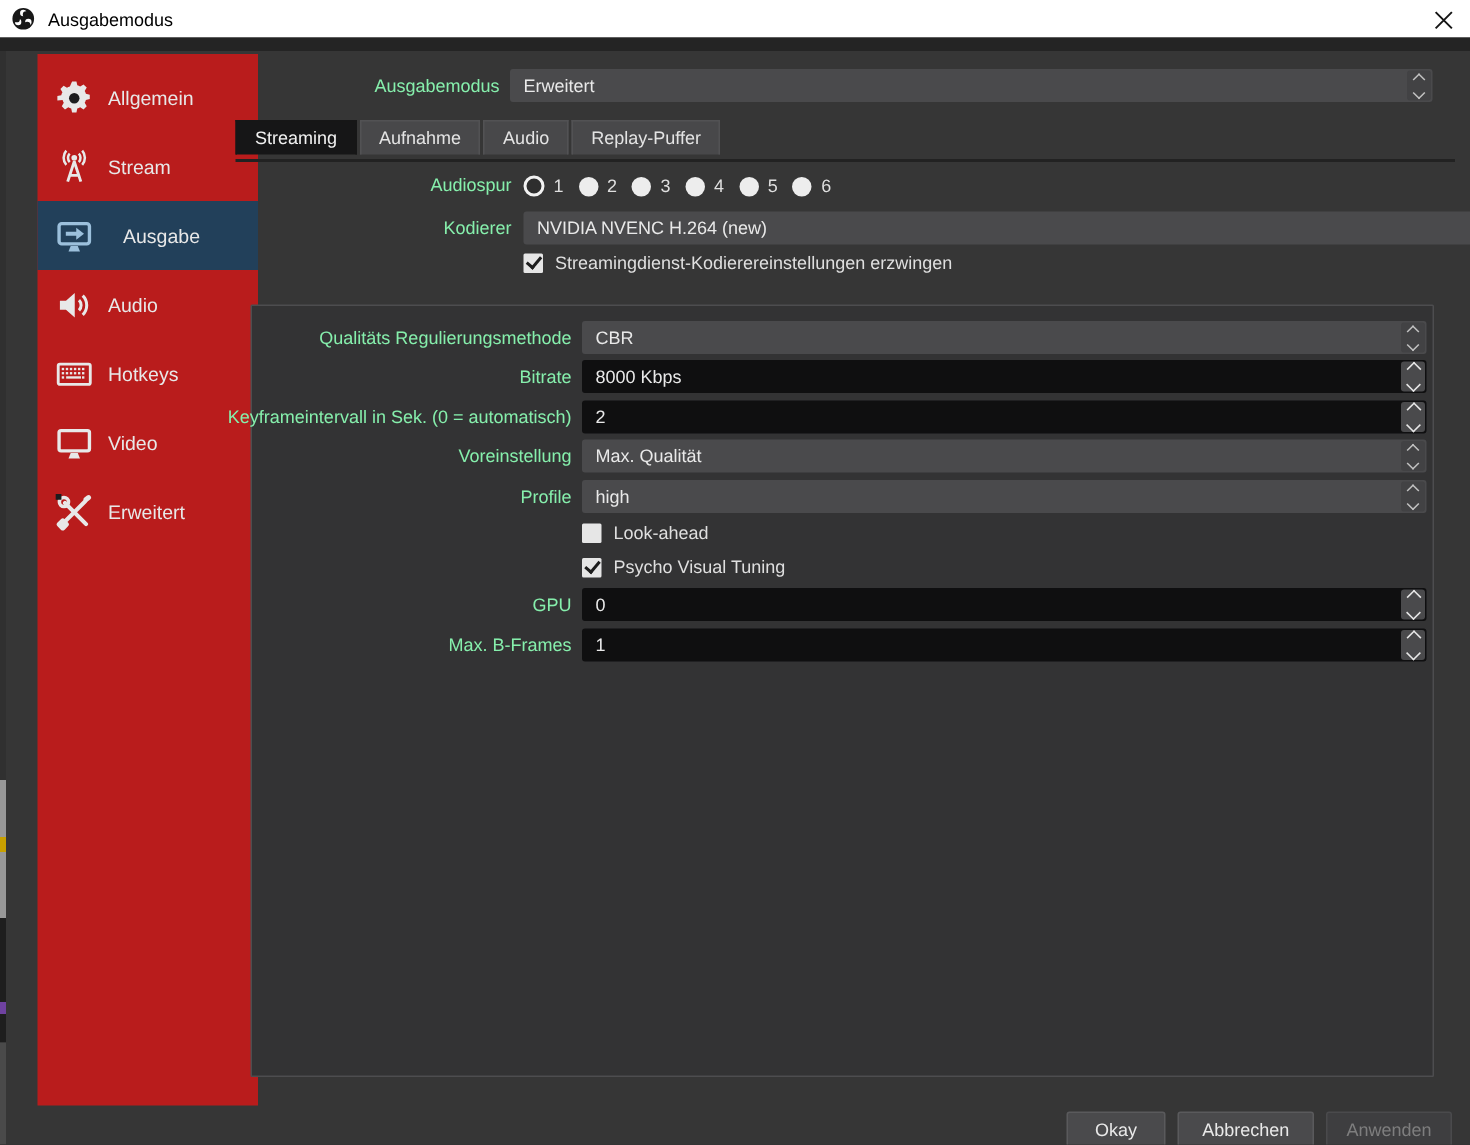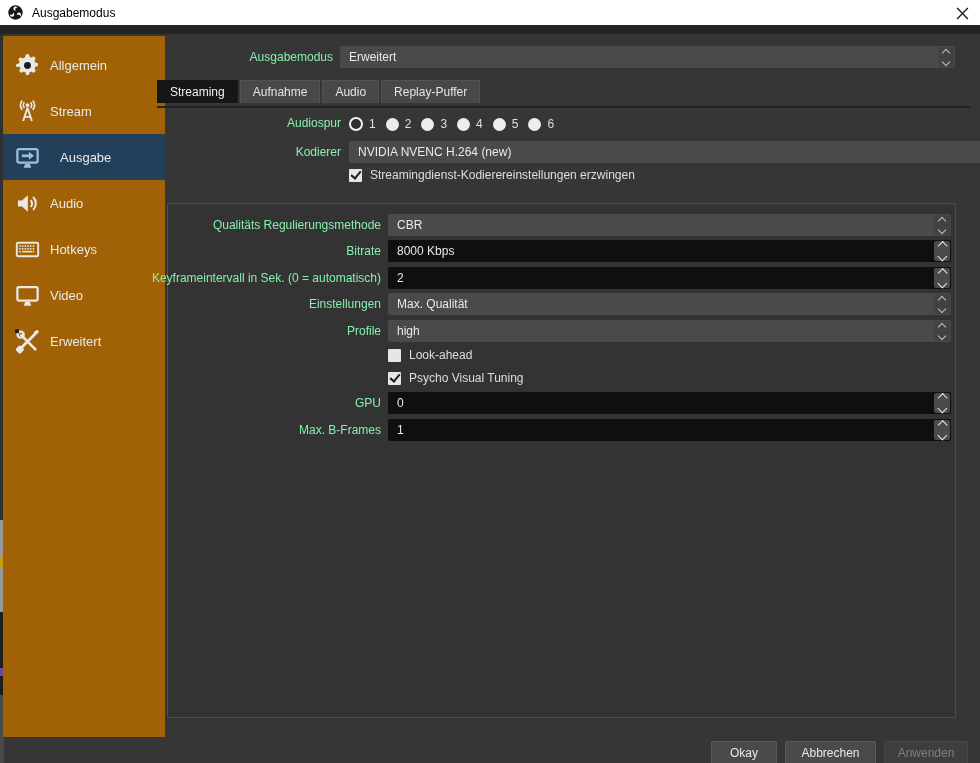--- a/index.html
+++ b/index.html
@@ -11,21 +11,21 @@
   }
   
   .titlebar{position:absolute;left:0;top:0;width:980px;height:25px;background:#ffffff;display:flex;align-items:center;}
   .titlebar .logo{margin-left:7px;width:17px;height:17px;display:block;}
   .titlebar .title{margin-left:8px;font-size:12px;color:#000;}
   .close-btn{position:absolute;right:9px;top:4px;width:18px;height:18px;display:flex;align-items:center;justify-content:center;cursor:default;}
   .topband{position:absolute;left:0;top:25px;width:980px;height:9px;background:#242424;}
   
   .edge{position:absolute;left:0;width:4px;}
   
-  .sidebar{position:absolute;left:3px;top:36px;width:162px;height:701px;background:#a16207;}
+  .sidebar{position:absolute;left:25px;top:36px;width:147px;height:701px;background:#b91c1c;}
   .side-item{position:relative;height:46px;display:flex;align-items:center;cursor:default;}
   .side-item .icn{width:30px;height:30px;margin-left:9px;display:flex;align-items:center;justify-content:center;flex:0 0 30px;}
   .side-item .lbl{margin-left:8px;font-size:13px;color:#e8e8e8;white-space:nowrap;}
   .side-item.selected{background:#22405a;gap:10px;}
   .sidebar-pad{height:6px;}
   
   .flabel{position:absolute;font-size:12px;color:#86efac;text-align:right;white-space:nowrap;line-height:22px;}
   .combo{position:absolute;height:22px;background:#4a4a4c;border-radius:2px;color:#e9e9e9;font-size:12px;line-height:22px;padding-left:9px;box-sizing:border-box;}
   .combo .spinarea{position:absolute;right:1px;top:1px;bottom:1px;width:16px;background:#424244;border-radius:2px;display:flex;flex-direction:column;align-items:center;justify-content:center;gap:3px;}
   .spinbox{position:absolute;height:22px;background:#0f0f10;border-radius:2px;color:#e9e9e9;font-size:12px;line-height:22px;padding-left:9px;box-sizing:border-box;}
@@ -269,21 +269,21 @@
 
 <div class="flabel" style="left:121px;top:267px;width:260px;">Keyframeintervall in Sek. (0 = automatisch)</div>
 <div class="spinbox" style="left:388px;top:267px;width:563px;">
   <span>2</span>
   <span class="spinarea">
       <i class="chev up"></i>
       <i class="chev dn"></i>
     </span>
 </div>
 
-<div class="flabel" style="left:121px;top:293px;width:260px;">Einstellungen</div>
+<div class="flabel" style="left:121px;top:293px;width:260px;">Voreinstellung</div>
 <div class="combo" style="left:388px;top:293px;width:563px;">
   <span>Max. Qualität</span>
   <span class="spinarea">
       <i class="chev up"></i>
       <i class="chev dn"></i>
     </span>
 </div>
 
 <div class="flabel" style="left:121px;top:320px;width:260px;">Profile</div>
 <div class="combo" style="left:388px;top:320px;width:563px;">

